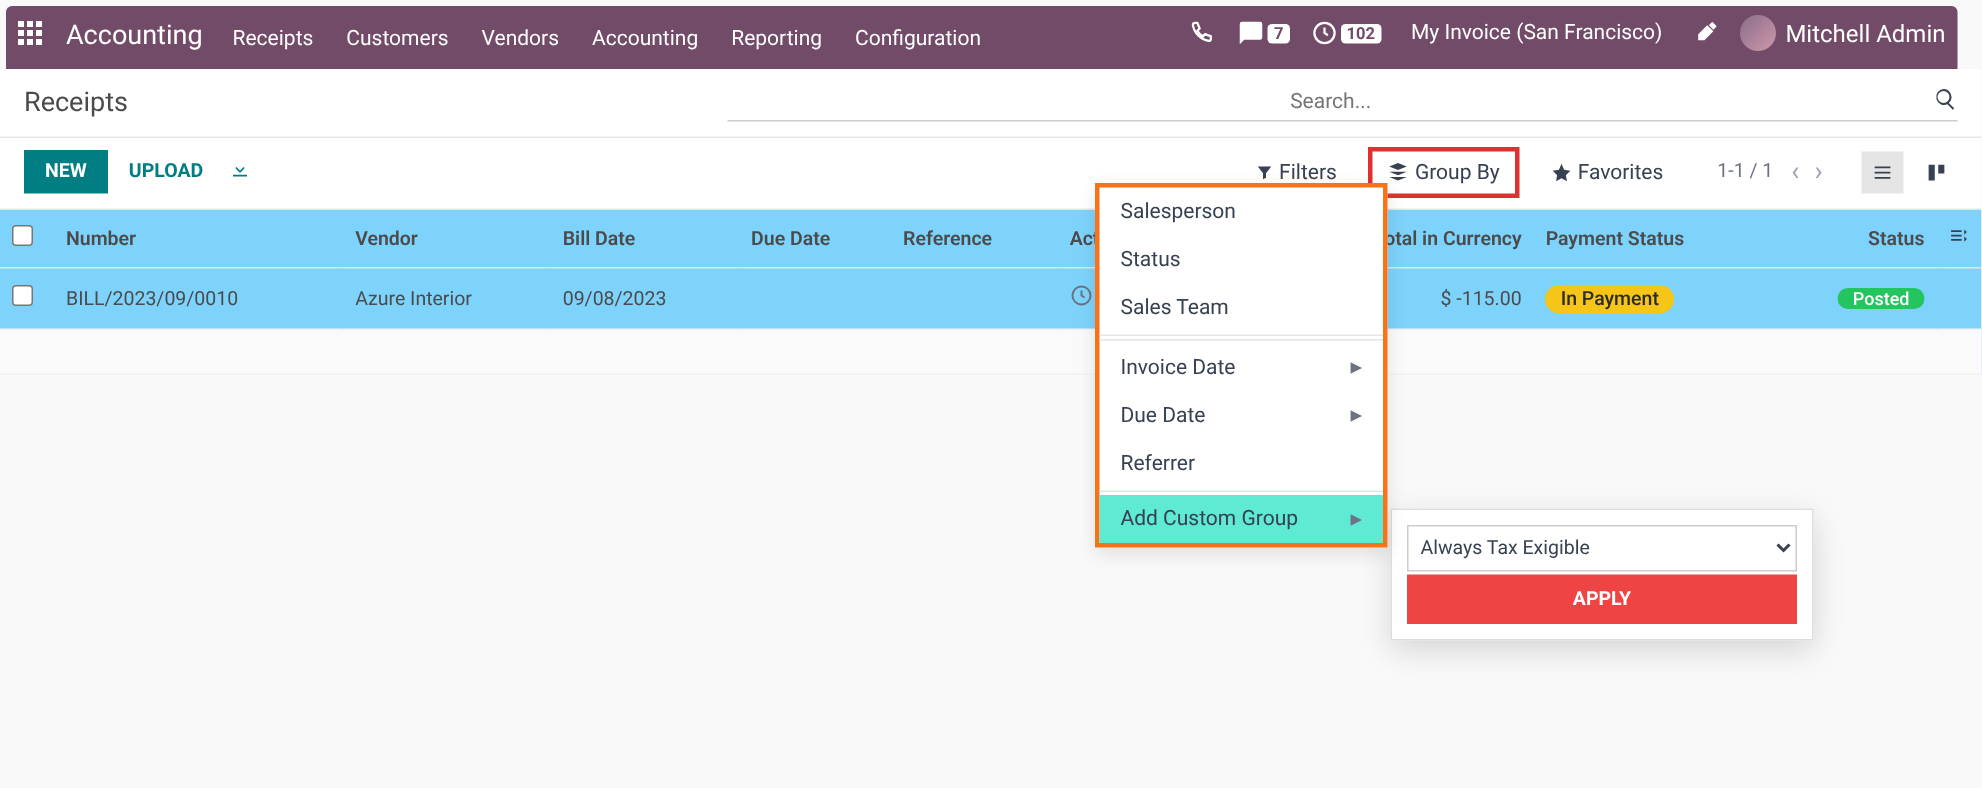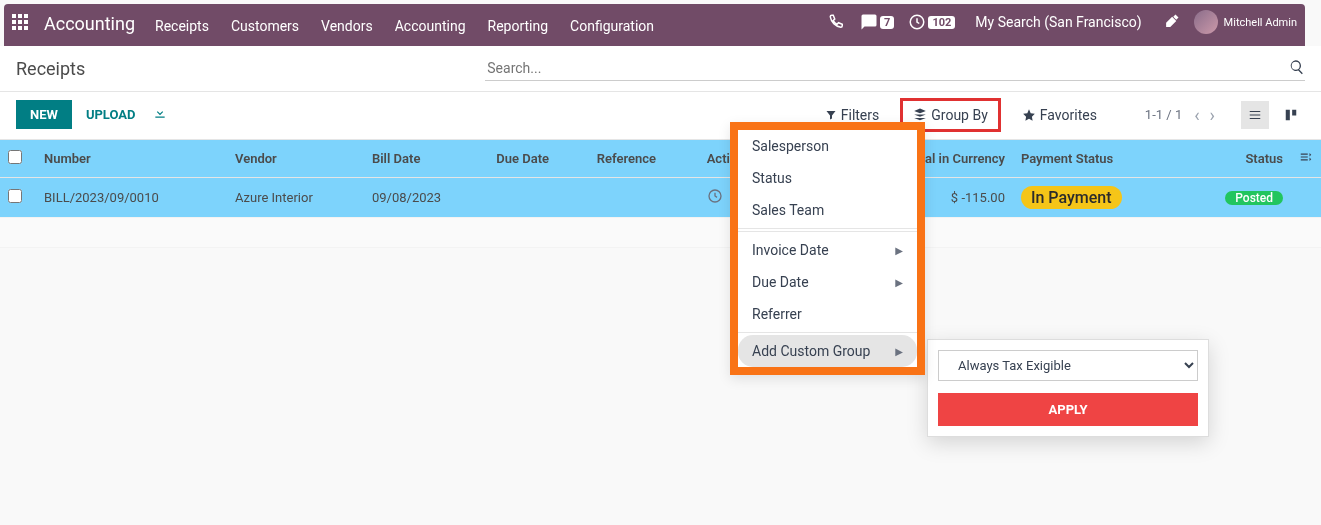--- a/index.html
+++ b/index.html
@@ -9,54 +9,54 @@
 .apps-icon span { background:#fff; }
 .brand { font-size:18px; font-weight:400; margin-right:20px; }
 .topmenu { display:flex; gap:22px; }
 .topmenu a { color:#fff; text-decoration:none; font-size:14px; cursor:pointer; }
 .spacer { flex:1; }
 .ticons { display:flex; align-items:center; gap:14px; }
 .ticon { position:relative; cursor:pointer; display:flex; align-items:center; }
 .badge { background:#fff; color:#714B67; border-radius:3px; padding:0 4px; font-size:11px; font-weight:bold; margin-left:2px; }
 .company { color:#fff; font-size:14px; margin:0 6px; }
 .avatar { width:24px; height:24px; border-radius:50%; background:linear-gradient(135deg,#8a6d8a,#c9a); margin-right:6px; }
-.user { color:#fff; font-size:11px; }
+.user { color:#fff; font-size:16px; }
 .header { display:flex; align-items:center; padding:10px 16px; background:#fff; border-bottom:1px solid #e5e5e5; }
 .pagetitle { font-size:18px; color:#4b4b4b; }
 .searchwrap { flex:1; border-bottom:1px solid #ccc; margin-left:400px; display:flex; align-items:center; }
-.searchwrap input { border:none; outline:none; width:100%; padding:4px 2px; font-size:14px; color:#b91c1c; }
+.searchwrap input { border:none; outline:none; width:100%; padding:4px 2px; font-size:14px; color:#b91c1c;text-align:center; }
 .searchicon svg { width:16px; height:16px; fill:#374151; }
 .ctrlrow { display:flex; align-items:center; padding:8px 16px 10px 16px; background:#fff; border-bottom:1px solid #e5e5e5; }
 .newbtn { background:#017e84; color:#fff; border:none; padding:7px 14px; font-weight:bold; font-size:13px; cursor:pointer; }
 .uploadbtn { color:#017e84; font-weight:bold; font-size:13px; margin-left:14px; cursor:pointer; }
 .dlbtn { color:#017e84; margin-left:18px; cursor:pointer; }
-.filterbar { display:flex; gap:18px; align-items:center; margin-left:auto; margin-right:40px; }
+.filterbar { display:flex; gap:18px; align-items:center; margin-left:auto; margin-right:28px; }
 .fitem { display:flex; align-items:center; gap:4px; font-size:14px; color:#374151; cursor:pointer; padding:4px 8px; }
 .fitem.active { outline:3px solid #e03131; outline-offset:2px; }
 .pager { display:flex; align-items:center; gap:12px; font-size:13px; color:#6b7280; }
 .pagebtns { display:flex; gap:10px; }
 .pagebtns span { cursor:pointer; color:#9ca3af; font-size:18px; }
 .viewbtns { display:flex; gap:8px; margin-left:14px; }
 .vbtn { width:28px; height:28px; display:flex; align-items:center; justify-content:center; cursor:pointer; }
 .vbtn.active { background:#e5e5e5; }
 table { width:100%; border-collapse:collapse; background:#7dd3fc; }
 th { text-align:left; font-weight:600; font-size:13px; color:#4b4b4b; padding:10px 8px; border-bottom:1px solid #e5e5e5; }
 td { padding:10px 8px; font-size:13px; color:#4b4b4b; border-bottom:1px solid #f3f3f3; }
 th.r, td.r { text-align:right; }
 .chk { width:14px; height:14px; }
-.paybadge { background:#f5c518; color:#2b2b2b; border-radius:12px; padding:2px 10px; font-size:16px; font-weight:500; }
+.paybadge { background:#f5c518; color:#2b2b2b; border-radius:12px; padding:2px 10px; font-size:13px; font-weight:500; }
 .statusbadge { background:#22c55e; color:#fff; border-radius:12px; padding:0 10px; font-size:12px; font-weight:500; }
 .sumrow td { border-top:1px solid #e5e5e5; background:#fafafa; height:30px; }
-.dropdown { position:absolute; top:122px; left:730px; width:195px; background:#fff; border:8px solid #f97316; box-shadow:0 4px 12px rgba(0,0,0,0.1); z-index:100; }
+.dropdown { position:absolute; top:122px; left:730px; width:195px; background:#fff; border:3px solid #f97316; box-shadow:0 4px 12px rgba(0,0,0,0.1); z-index:100; }
 .dropdown .ditem { padding:8px 14px; font-size:14px; color:#374151; cursor:pointer; display:flex; justify-content:space-between; align-items:center; }
-.dropdown .ditem.hl { background:#e5e5e5;border-radius:15px; }
+.dropdown .ditem.hl { background:#5eead4; }
 .dropdown hr { border:none; border-top:1px solid #e5e5e5; margin:2px 0; }
 .caret { font-size:10px; color:#6b7280; }
 .custompanel { position:absolute; top:339px; left:927px; width:282px; background:#fff; border:1px solid #ddd; box-shadow:0 6px 20px rgba(0,0,0,0.15); padding:10px; z-index:99; }
-.custompanel select { width:100%; padding:6px 15px; border:1px solid #ccc; font-size:13px; color:#374151; margin-bottom:12px; background:#fff; }
+.custompanel select { width:100%; padding:6px 4px; border:1px solid #ccc; font-size:13px; color:#374151; margin-bottom:2px; background:#fff; }
 .applybtn { width:100%; background:#ef4444; color:#fff; border:none; padding:9px; font-weight:bold; font-size:13px; cursor:pointer; }
 .cogcol { width:30px; text-align:center; }
 </style>
 </head>
 <body>
 
 <div class="topbar">
   <div class="apps-icon">
       <span></span>
       <span></span>
@@ -90,21 +90,21 @@
         </svg>
         <span class="badge">7</span>
       </div>
     <div class="ticon">
         <svg width="18" height="18" viewBox="0 0 24 24" fill="none" stroke="#fff" stroke-width="2">
           <circle cx="12" cy="12" r="9"></circle>
           <path d="M12 7v5l3 2"></path>
         </svg>
         <span class="badge">102</span>
       </div>
-    <div class="company">My Search (San Francisco)</div>
+    <div class="company">My Invoice (San Francisco)</div>
     <div class="ticon">
         <svg width="18" height="18" viewBox="0 0 24 24" fill="#fff">
           <path d="M13.5 5l5.5 5.5-8 8H5.5V13z M18 2l4 4-3 3-4-4z"></path>
         </svg>
       </div>
     <div class="ticon">
         <div class="avatar"></div>
         <span class="user">Mitchell Admin</span>
       </div>
   </div>

